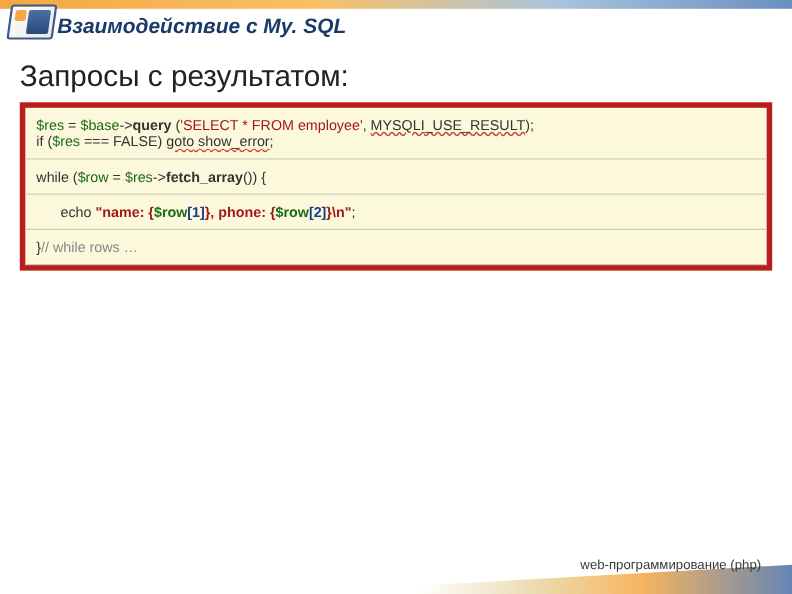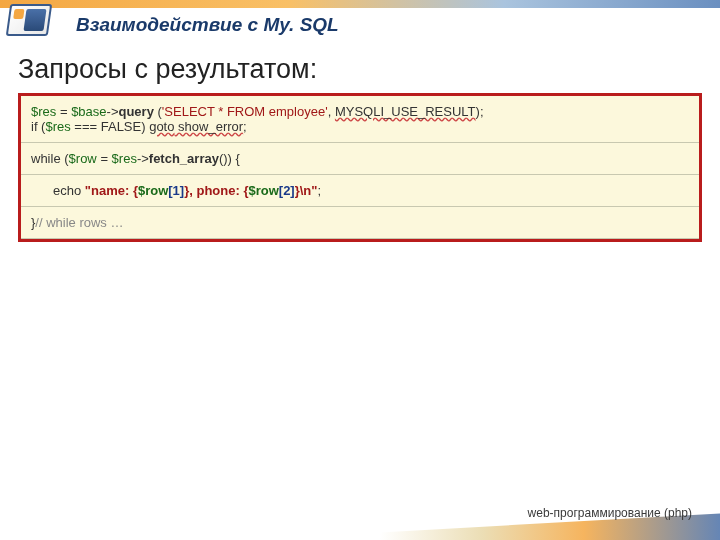--- a/index.html
+++ b/index.html
@@ -9,21 +9,21 @@
       font-family: Arial, sans-serif;
       background: #fff;
       position: relative;
       overflow: hidden;
     }
     .header-strip {
       height: 8px;
       background: linear-gradient(90deg, #f4a742 0%, #f9c066 40%, #aac4de 70%, #6a8fc0 100%);
     }
     .title-bar {
-      padding: 6px 18px 10px 76px;
+      padding: 6px 18px 10px 52px;
       position: relative;
     }
     .logo {
       position: absolute;
       left: 8px;
       top: -4px;
       width: 48px;
       height: 40px;
     }
     .logo-inner {
@@ -58,21 +58,21 @@
       color: #1a3a6a;
       text-shadow: 0 1px 1px rgba(255,255,255,0.8);
     }
     .subtitle {
       font-size: 27px;
       padding: 8px 18px 6px 18px;
       color: #222;
     }
     .code-box {
       margin: 2px 18px 0 18px;
-      border: 3px solid #b91c1c;
+      border: 5px solid #b91c1c;
       background: #fcf8dc;
       font-family: Arial, sans-serif;
       font-size: 13px;
       color: #333;
     }
     .code-section {
       padding: 8px 10px;
     }
     .hr {
       border: none;

